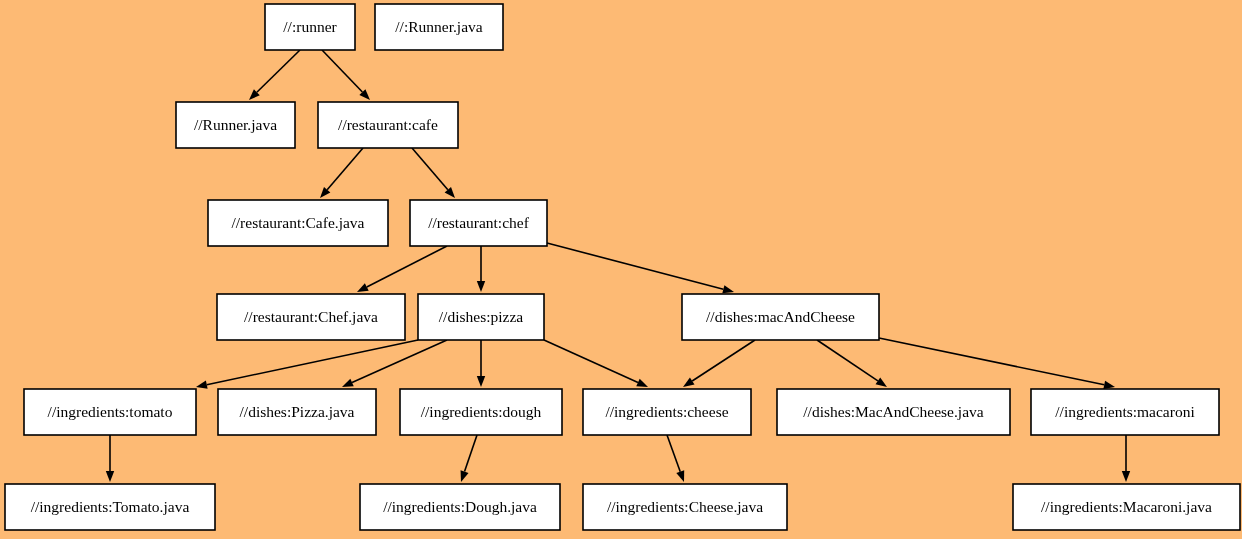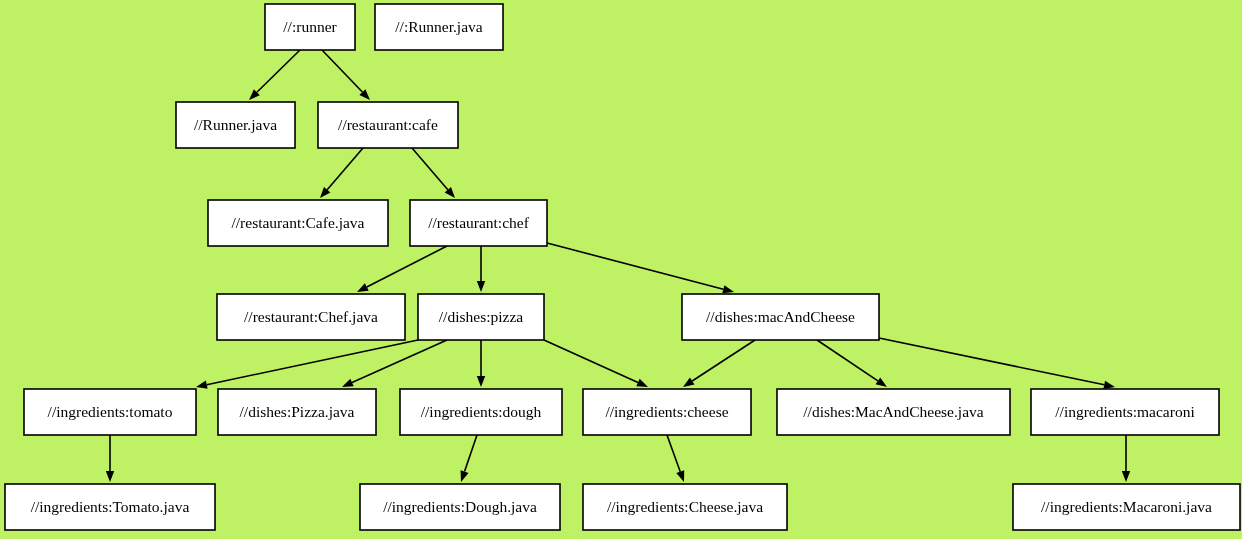--- a/index.html
+++ b/index.html
@@ -4,21 +4,21 @@
 <style>
   html, body {
     margin: 0;
     padding: 0;
     background: #ffffff;
   }
   #graph-root {
     position: relative;
     width: 1242px;
     height: 539px;
-    background: #bef264;
+    background: #fdba74;
     overflow: hidden;
     font-family: "Liberation Serif", "DejaVu Serif", serif;
     text-align: center;
   }
   svg#graph-canvas {
     position: absolute;
     left: 0;
     top: 0;
     width: 1242px;
     height: 539px;

